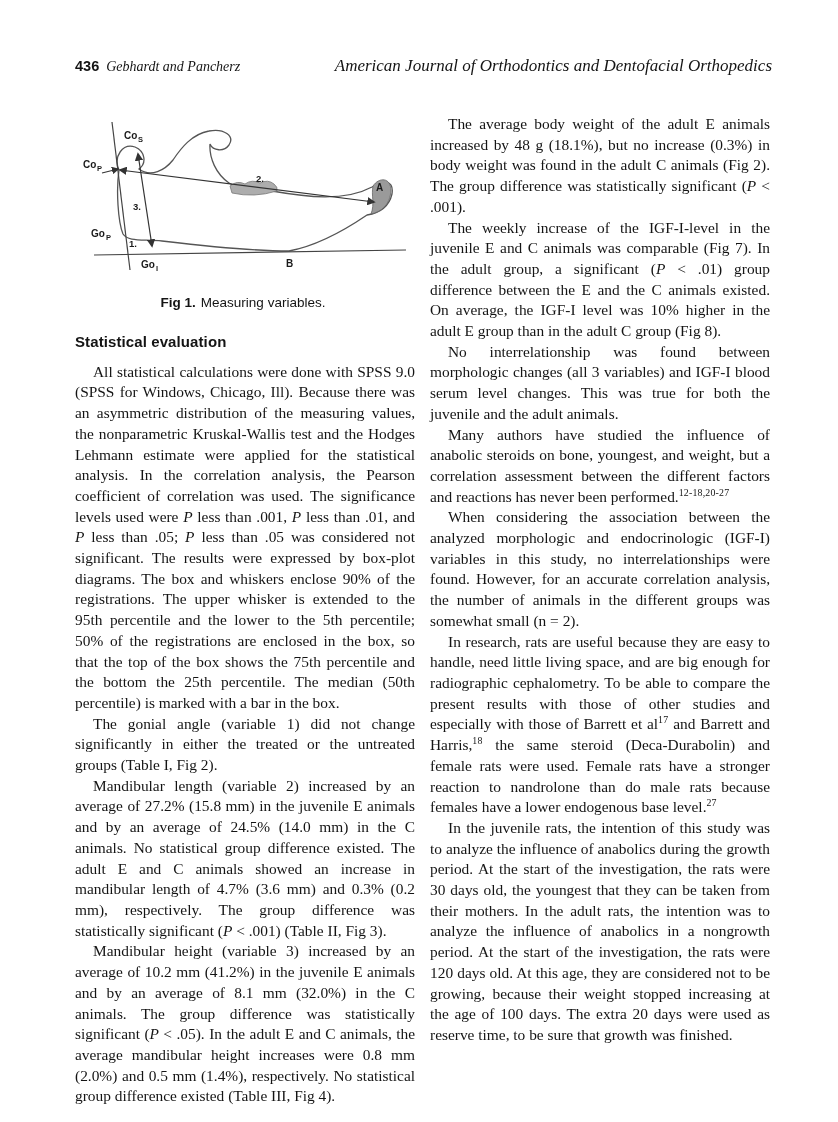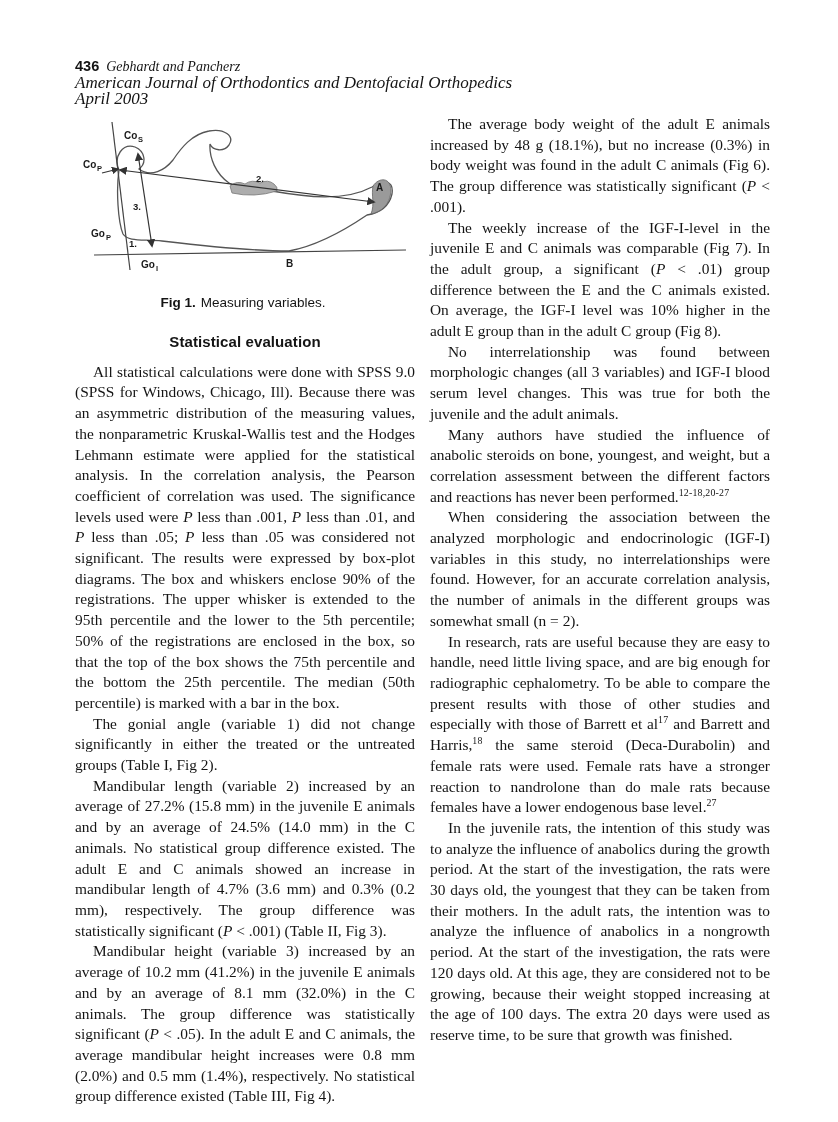--- a/index.html
+++ b/index.html
@@ -1,32 +1,32 @@
 <!DOCTYPE html>
 <html><head>
 <meta charset="utf-8">
 <style>
   html,body{margin:0;padding:0;background:#ffffff;}
   .page{position:relative;width:838px;height:1122px;background:#fff;color:#141414;
         font-family:"Liberation Serif", serif;overflow:hidden;}
   
-  .hdr{position:absolute;left:75px;right:66px;top:58px;display:flex;justify-content:space-between;align-items:flex-start;flex-direction:column;}
+  .hdr{position:absolute;left:75px;right:66px;top:58px;display:flex;justify-content:space-between;align-items:flex-start;}
   .hdr-left{font-size:14px;white-space:nowrap;}
   .folio{font-family:"Liberation Sans", sans-serif;font-weight:bold;font-size:14.5px;margin-right:7px;}
   .authors{font-style:italic;font-size:14px;}
   .hdr-right{text-align:left;font-style:italic;font-size:17px;line-height:16px;}
   
   .col{position:absolute;width:340px;font-size:15.4px;line-height:20.7px;text-align:justify;}
   .col-left{left:75px;top:112px;}
   .col-right{left:430px;top:114px;}
   .para{margin:0;}
   .para.indent{text-indent:18px;}
   h3.subhead{font-family:"Liberation Sans", sans-serif;font-weight:bold;font-size:15px;
              margin:21px 0 9px 0;text-align:left;letter-spacing:.1px;}
-  h3.subhead.first{text-align:center;}
+  h3.subhead.first{}
   .it{font-style:italic;}
   sup{font-size:0.64em;line-height:0;vertical-align:super;letter-spacing:.2px;}
   
   .figwrap{width:336px;}
   .figcanvas{display:block;margin:6px auto 0 auto;}
   .figcaption{font-family:"Liberation Sans", sans-serif;font-size:13.5px;text-align:center;
               margin-top:16px;margin-bottom:16px;line-height:17px;}
   .figcaption .cap-label{font-weight:bold;margin-right:5px;}
   svg text{font-family:"Liberation Sans", sans-serif;font-weight:bold;fill:#1a1a1a;}
 </style>
@@ -34,21 +34,20 @@
 <body>
 
 <div class="page">
 
   <div class="hdr">
     <div class="hdr-left">
       <span class="folio">436</span><span class="authors">Gebhardt and Pancherz</span>
     </div>
     <div class="hdr-right">
       <div>American Journal of Orthodontics and Dentofacial Orthopedics</div>
-      <div>April 2003</div>
     </div>
   </div>
 
   <div class="col col-left">
 
     <div class="figwrap">
       <svg class="figcanvas" width="330" height="160" viewBox="0 0 330 160">
         <defs>
           <marker id="ah" viewBox="0 0 10 10" refX="8" refY="5" markerWidth="7" markerHeight="7" orient="auto-start-reverse">
             <path d="M0,0 L10,5 L0,10 z" fill="#333"></path>
@@ -100,21 +99,21 @@
     <h3 class="subhead first">Statistical evaluation</h3>
     <p class="para indent"><span>All statistical calculations were done with SPSS 9.0 (SPSS for Windows, Chicago, Ill). Because there was an asymmetric distribution of the measuring values, the nonparametric Kruskal-Wallis test and the Hodges Lehmann estimate were applied for the statistical analysis. In the correlation analysis, the Pearson coefficient of correlation was used. The significance levels used were </span><span class="it">P</span><span> less than .001, </span><span class="it">P</span><span> less than .01, and </span><span class="it">P</span><span> less than .05; </span><span class="it">P</span><span> less than .05 was considered not significant. The results were expressed by box-plot diagrams. The box and whiskers enclose 90% of the registrations. The upper whisker is extended to the 95th percentile and the lower to the 5th percentile; 50% of the registrations are enclosed in the box, so that the top of the box shows the 75th percentile and the bottom the 25th percentile. The median (50th percentile) is marked with a bar in the box.</span></p>
 
     <p class="para indent"><span>The gonial angle (variable 1) did not change significantly in either the treated or the untreated groups (Table I, Fig 2).</span></p>
     <p class="para indent"><span>Mandibular length (variable 2) increased by an average of 27.2% (15.8 mm) in the juvenile E animals and by an average of 24.5% (14.0 mm) in the C animals. No statistical group difference existed. The adult E and C animals showed an increase in mandibular length of 4.7% (3.6 mm) and 0.3% (0.2 mm), respectively. The group difference was statistically significant (</span><span class="it">P</span><span> &lt; .001) (Table II, Fig 3).</span></p>
     <p class="para indent"><span>Mandibular height (variable 3) increased by an average of 10.2 mm (41.2%) in the juvenile E animals and by an average of 8.1 mm (32.0%) in the C animals. The group difference was statistically significant (</span><span class="it">P</span><span> &lt; .05). In the adult E and C animals, the average mandibular height increases were 0.8 mm (2.0%) and 0.5 mm (1.4%), respectively. No statistical group difference existed (Table III, Fig 4).</span></p>
 
   </div>
 
   <div class="col col-right">
-    <p class="para indent"><span>The average body weight of the adult E animals increased by 48 g (18.1%), but no increase (0.3%) in body weight was found in the adult C animals (Fig 6). The group difference was statistically significant (</span><span class="it">P</span><span> &lt; .001).</span></p>
+    <p class="para indent"><span>The average body weight of the adult E animals increased by 48 g (18.1%), but no increase (0.3%) in body weight was found in the adult C animals (Fig 2). The group difference was statistically significant (</span><span class="it">P</span><span> &lt; .001).</span></p>
     <p class="para indent"><span>The weekly increase of the IGF-I-level in the juvenile E and C animals was comparable (Fig 7). In the adult group, a significant (</span><span class="it">P</span><span> &lt; .01) group difference between the E and the C animals existed. On average, the IGF-I level was 10% higher in the adult E group than in the adult C group (Fig 8).</span></p>
     <p class="para indent"><span>No interrelationship was found between morphologic changes (all 3 variables) and IGF-I blood serum level changes. This was true for both the juvenile and the adult animals.</span></p>
 
     <p class="para indent"><span>Many authors have studied the influence of anabolic steroids on bone, youngest, and weight, but a correlation assessment between the different factors and reactions has never been performed.</span><sup>12-18,20-27</sup></p>
     <p class="para indent"><span>When considering the association between the analyzed morphologic and endocrinologic (IGF-I) variables in this study, no interrelationships were found. However, for an accurate correlation analysis, the number of animals in the different groups was somewhat small (n = 2).</span></p>
     <p class="para indent"><span>In research, rats are useful because they are easy to handle, need little living space, and are big enough for radiographic cephalometry. To be able to compare the present results with those of other studies and especially with those of Barrett et al</span><sup>17</sup><span> and Barrett and Harris,</span><sup>18</sup><span> the same steroid (Deca-Durabolin) and female rats were used. Female rats have a stronger reaction to nandrolone than do male rats because females have a lower endogenous base level.</span><sup>27</sup></p>
     <p class="para indent"><span>In the juvenile rats, the intention of this study was to analyze the influence of anabolics during the growth period. At the start of the investigation, the rats were 30 days old, the youngest that they can be taken from their mothers. In the adult rats, the intention was to analyze the influence of anabolics in a nongrowth period. At the start of the investigation, the rats were 120 days old. At this age, they are considered not to be growing, because their weight stopped increasing at the age of 100 days. The extra 20 days were used as reserve time, to be sure that growth was finished.</span></p>
 
   </div>
 

